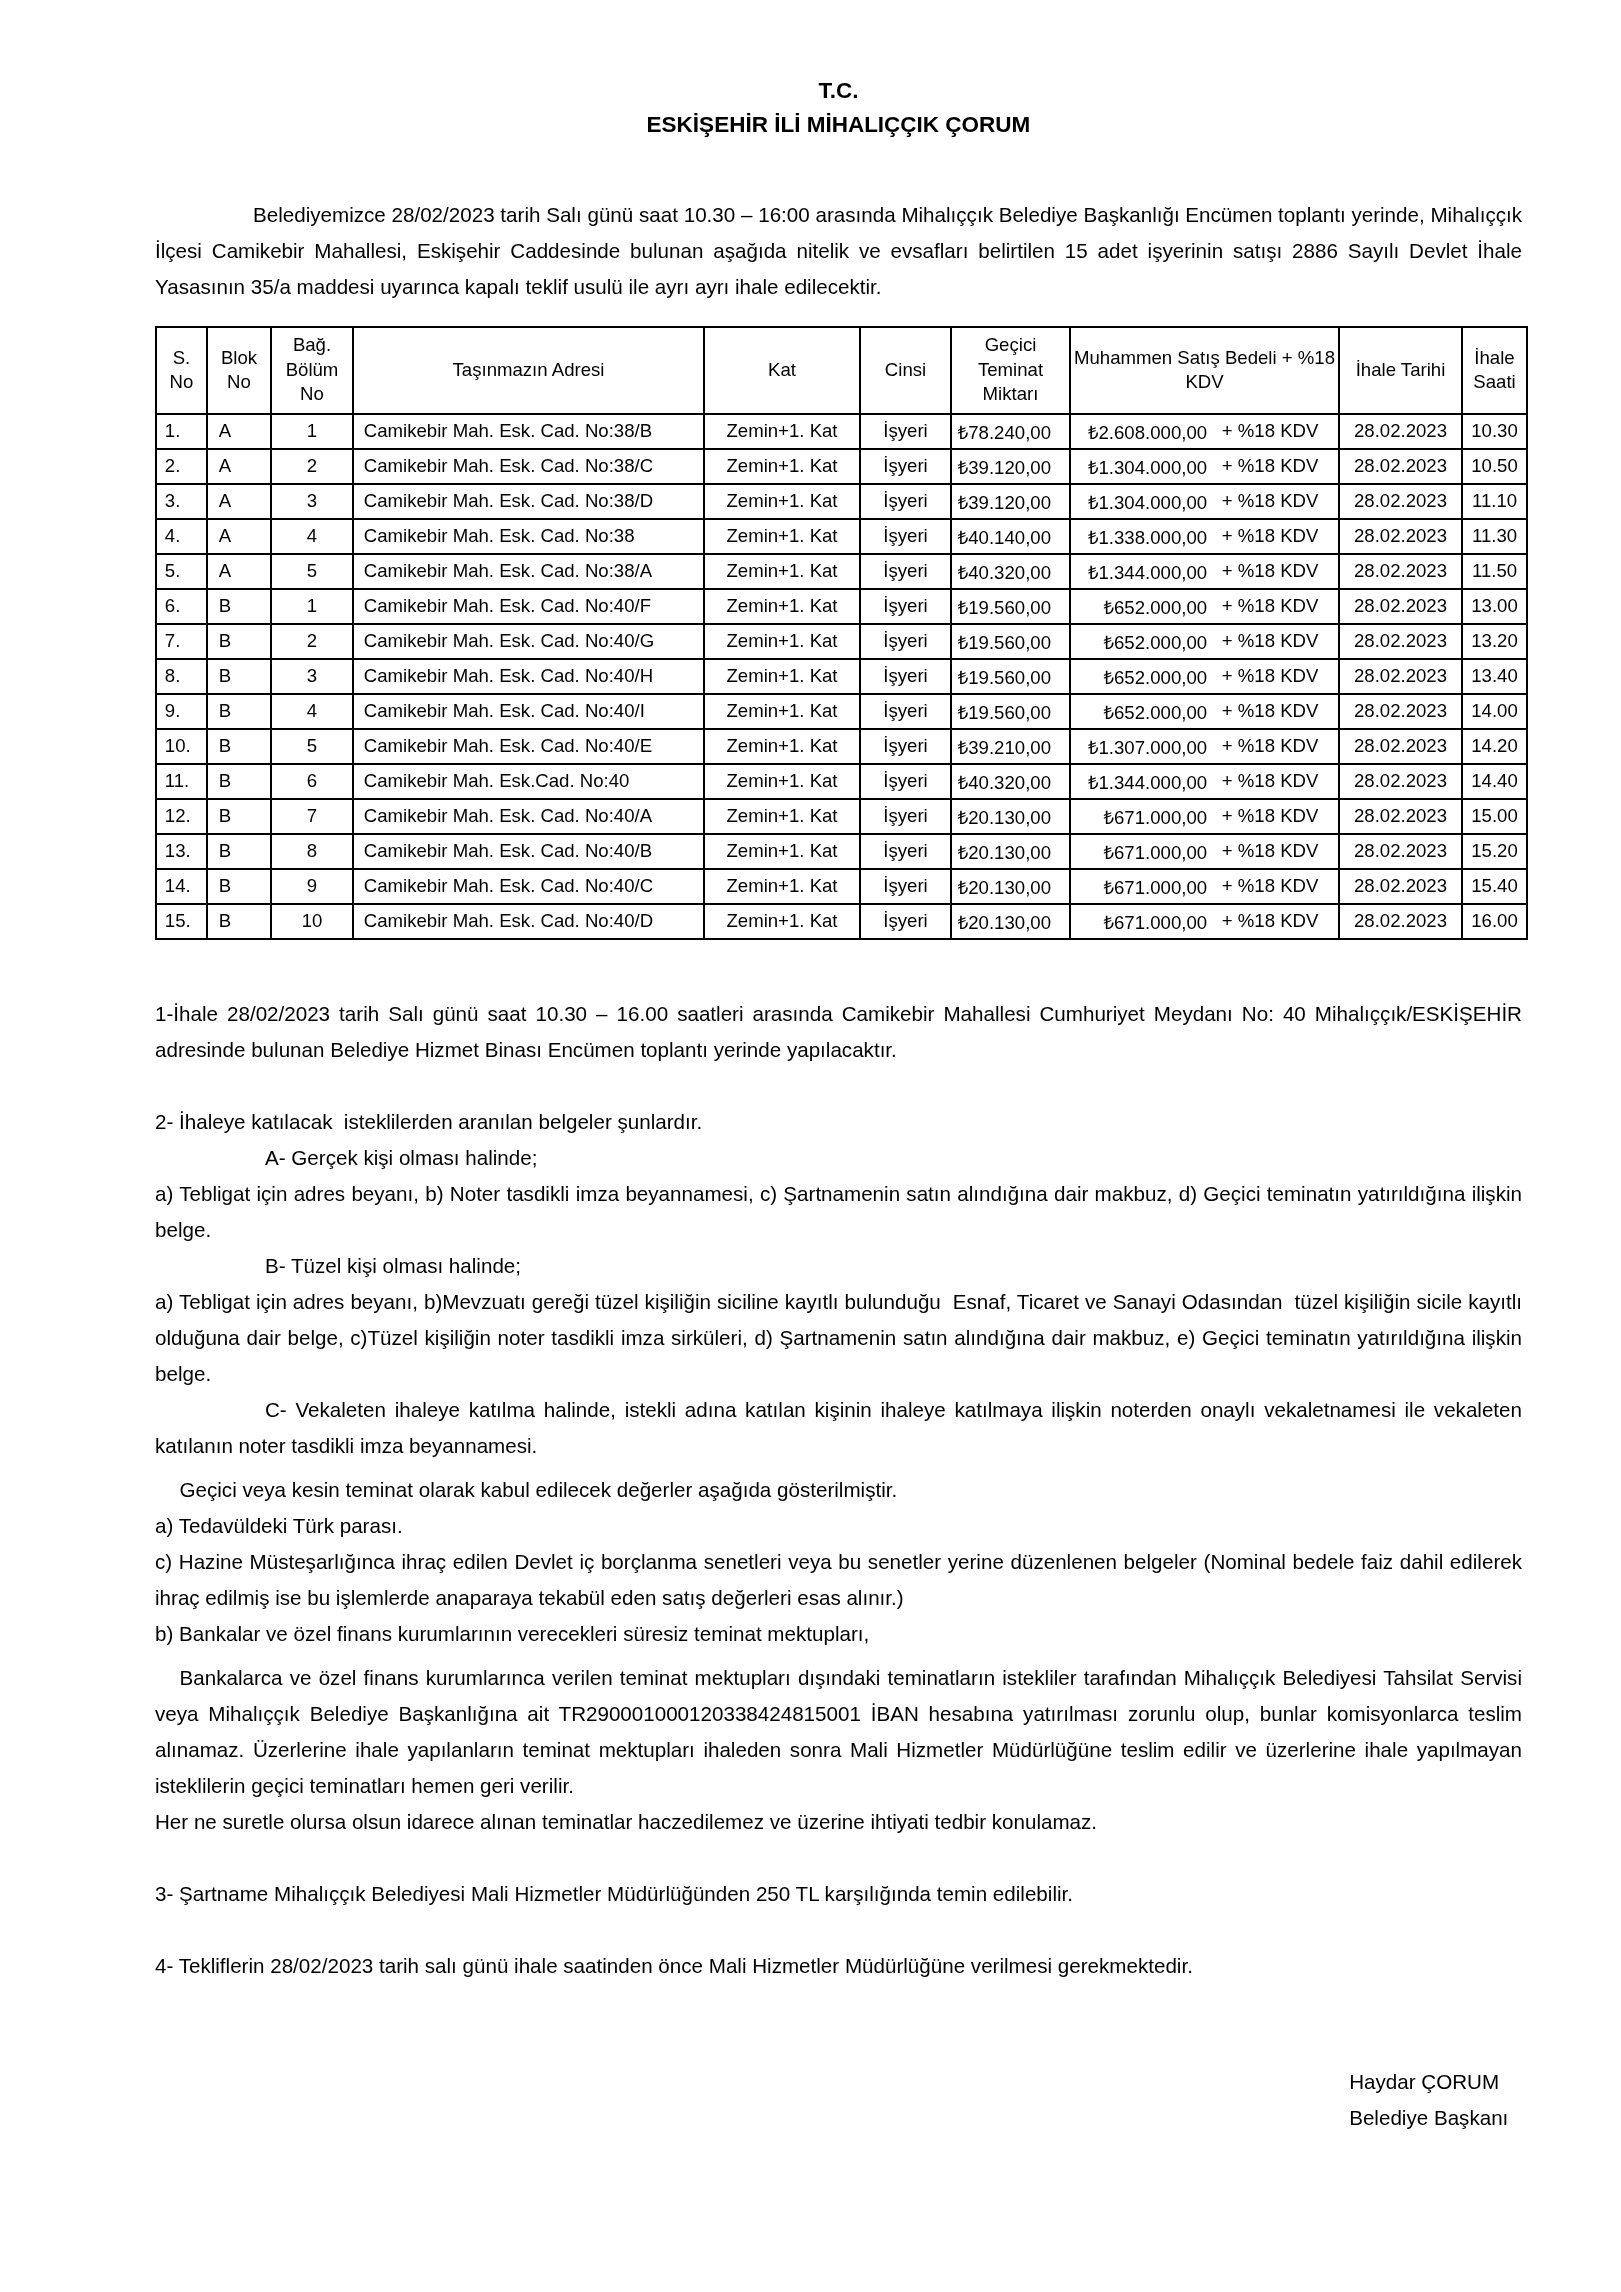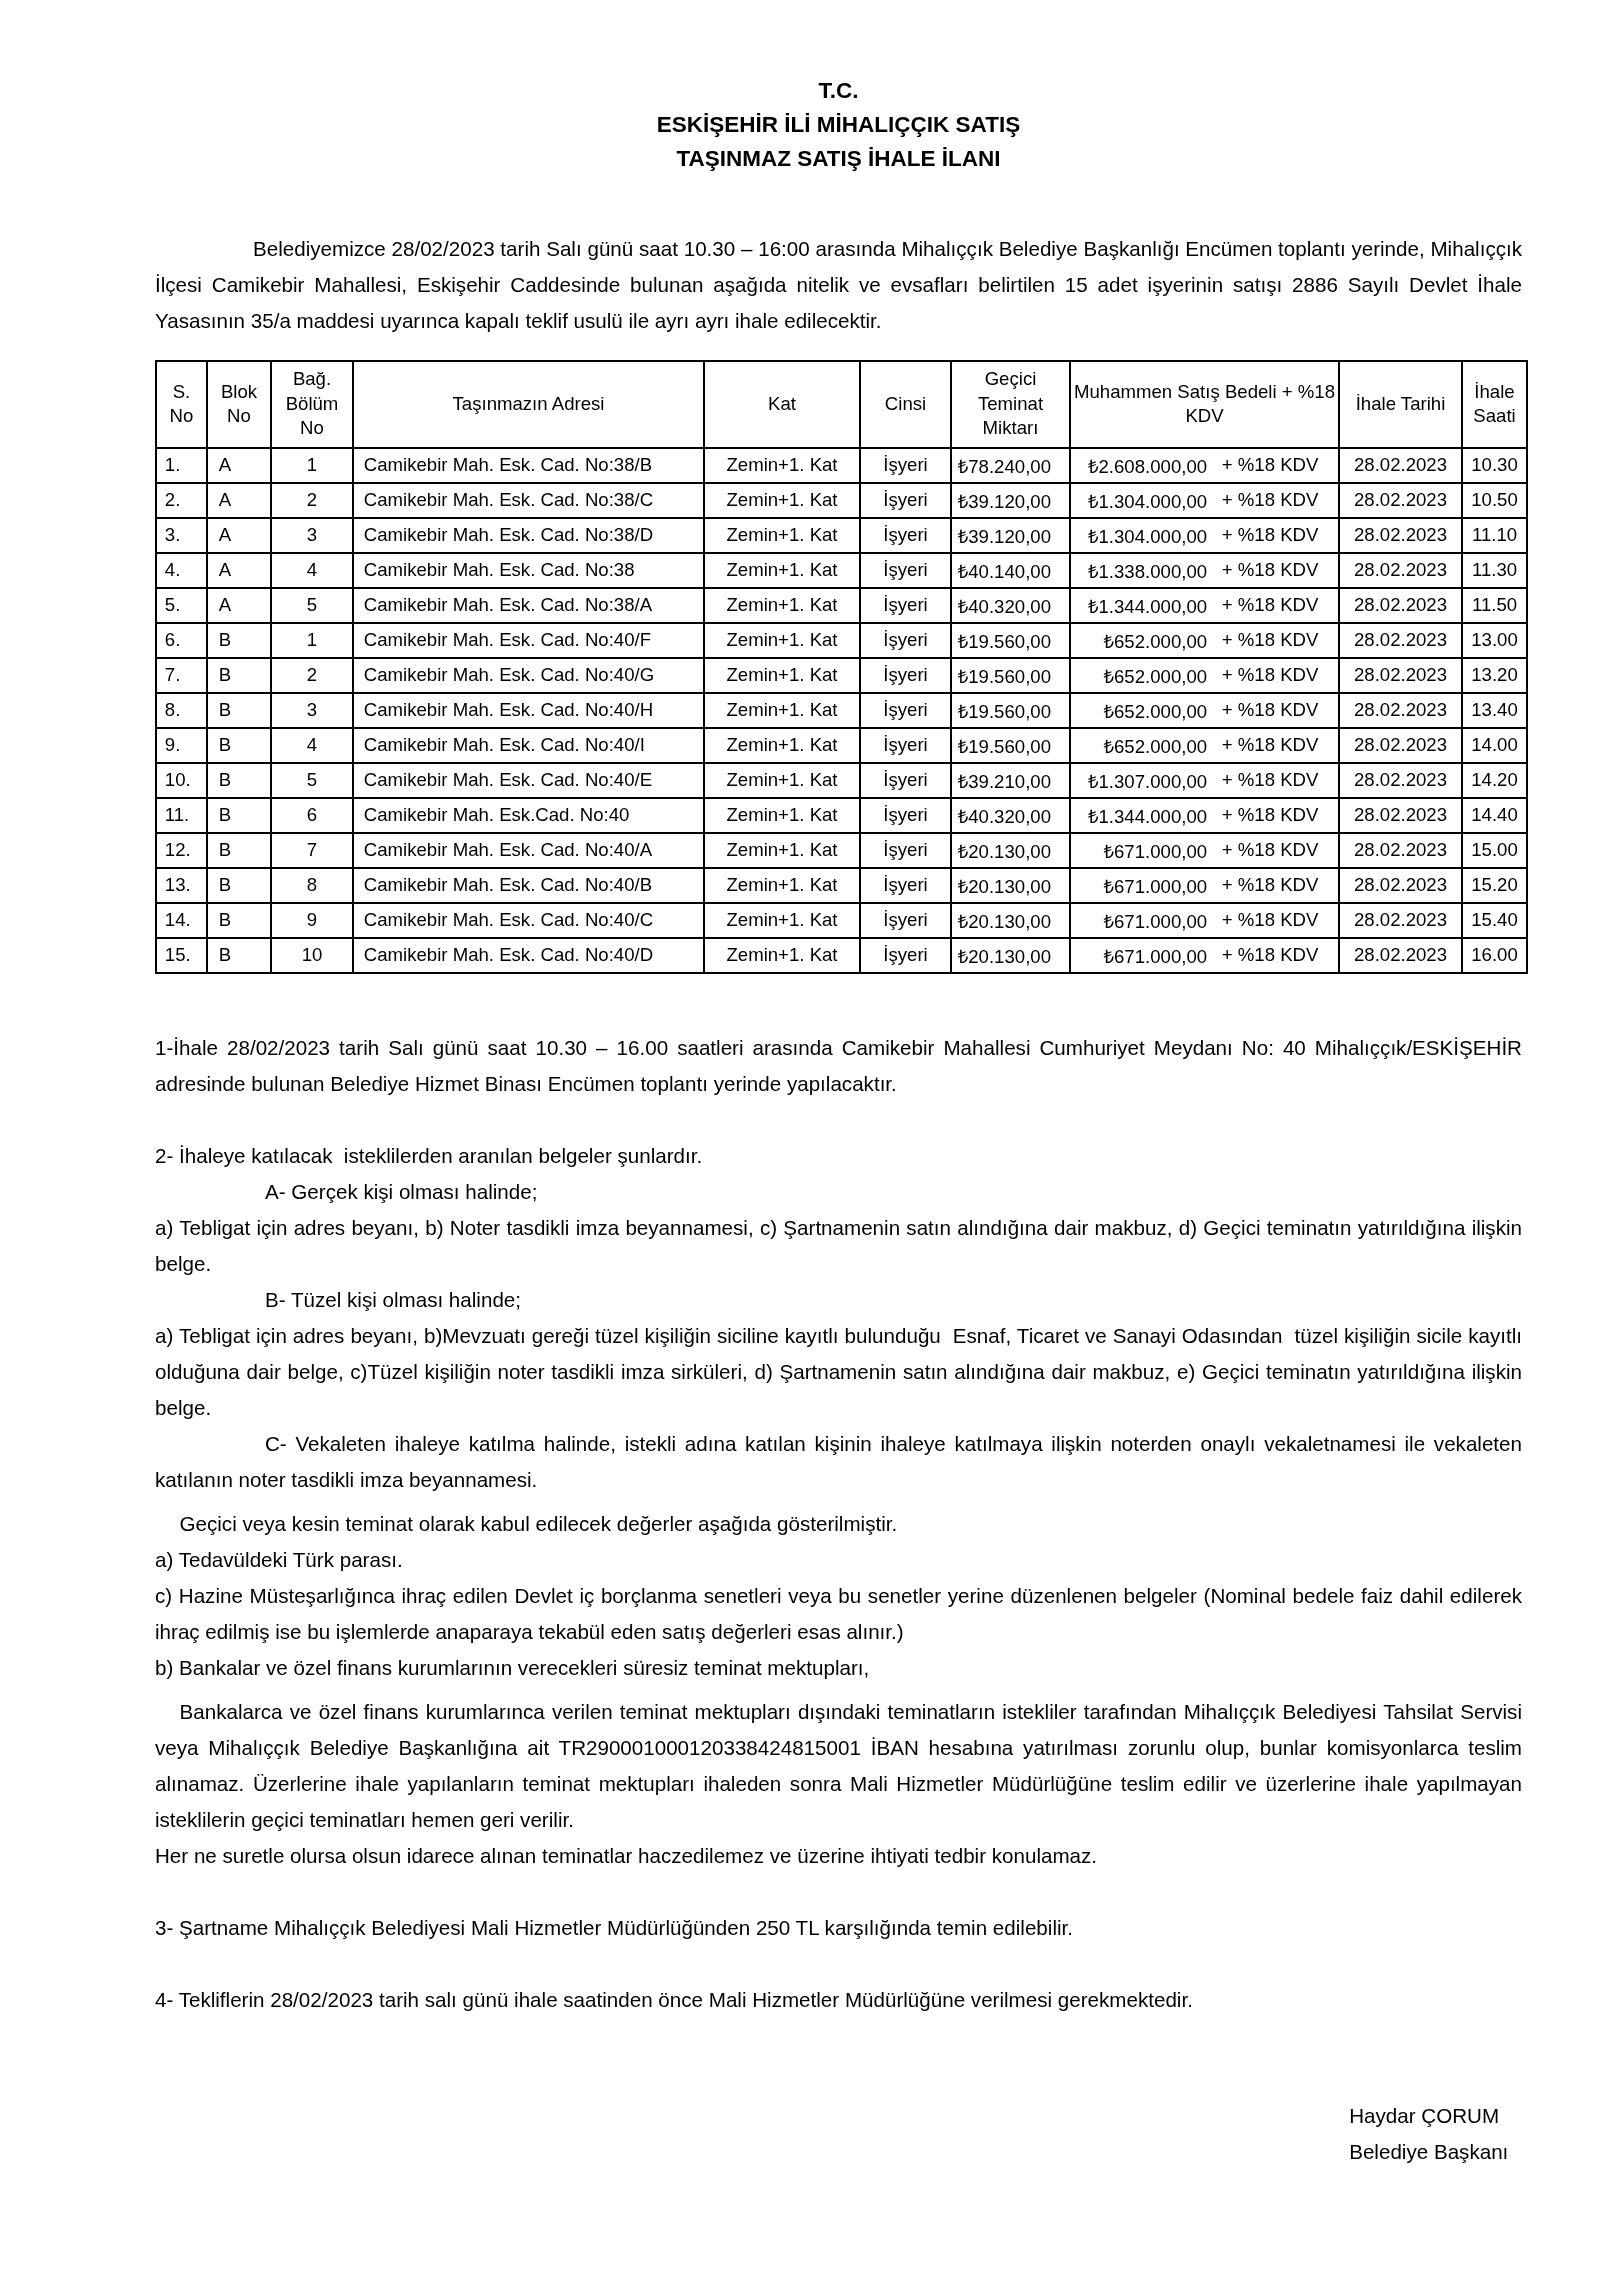--- a/index.html
+++ b/index.html
@@ -95,22 +95,21 @@
     line-height: 36px;
   }
 </style>
 </head>
 <body>
 
 <div class="page">
 
   <div class="title-block">
     <div>T.C.</div>
-    <div>ESKİŞEHİR İLİ MİHALIÇÇIK SATIŞ</div>
-    <div>TAŞINMAZ SATIŞ İHALE İLANI</div>
+    <div>ESKİŞEHİR İLİ MİHALIÇÇIK ÇORUM</div>
   </div>
 
   <p class="intro">Belediyemizce 28/02/2023 tarih Salı günü saat 10.30 – 16:00 arasında Mihalıççık Belediye Başkanlığı Encümen toplantı yerinde, Mihalıççık İlçesi Camikebir Mahallesi, Eskişehir Caddesinde bulunan aşağıda nitelik ve evsafları belirtilen 15 adet işyerinin satışı 2886 Sayılı Devlet İhale Yasasının 35/a maddesi uyarınca kapalı teklif usulü ile ayrı ayrı ihale edilecektir.</p>
 
   <table class="ihale-table">
     <colgroup>
       <col class="c-sno">
         <col class="c-blok">
         <col class="c-bolum">
         <col class="c-adres">

